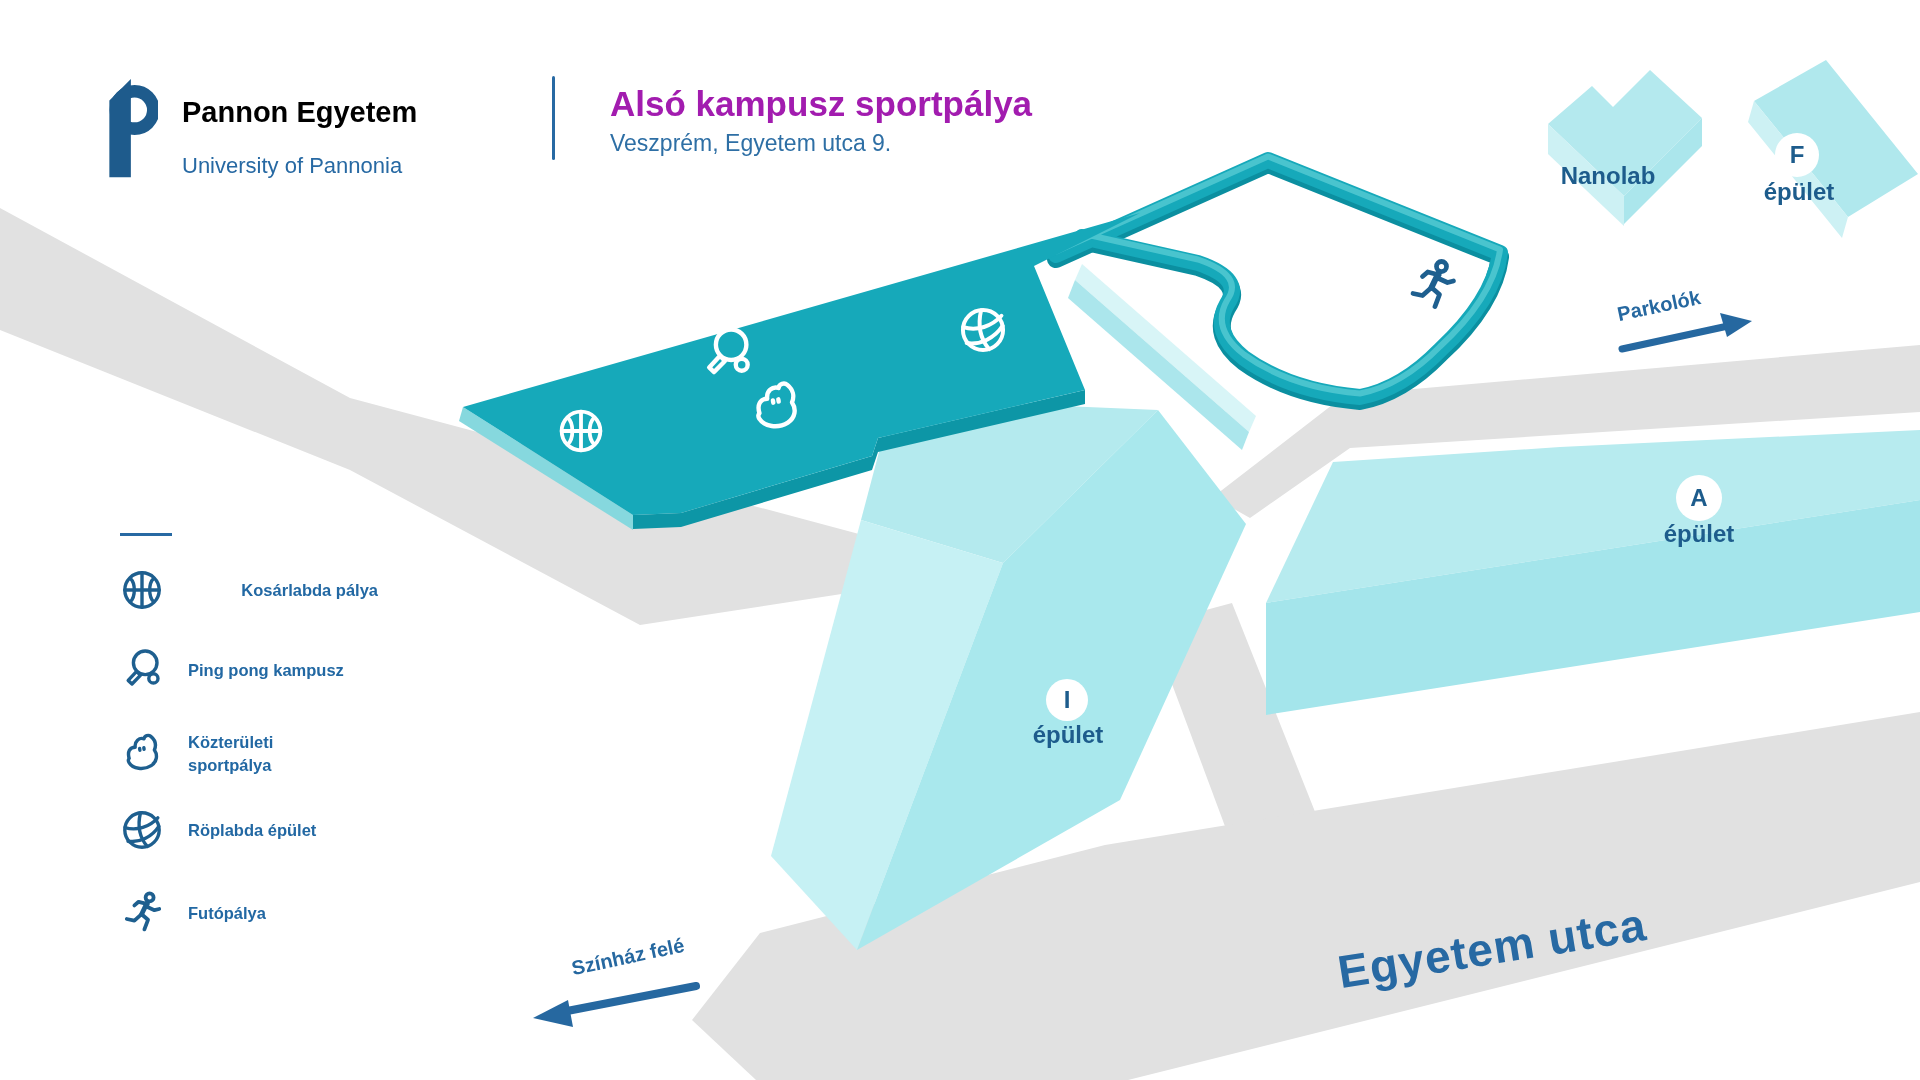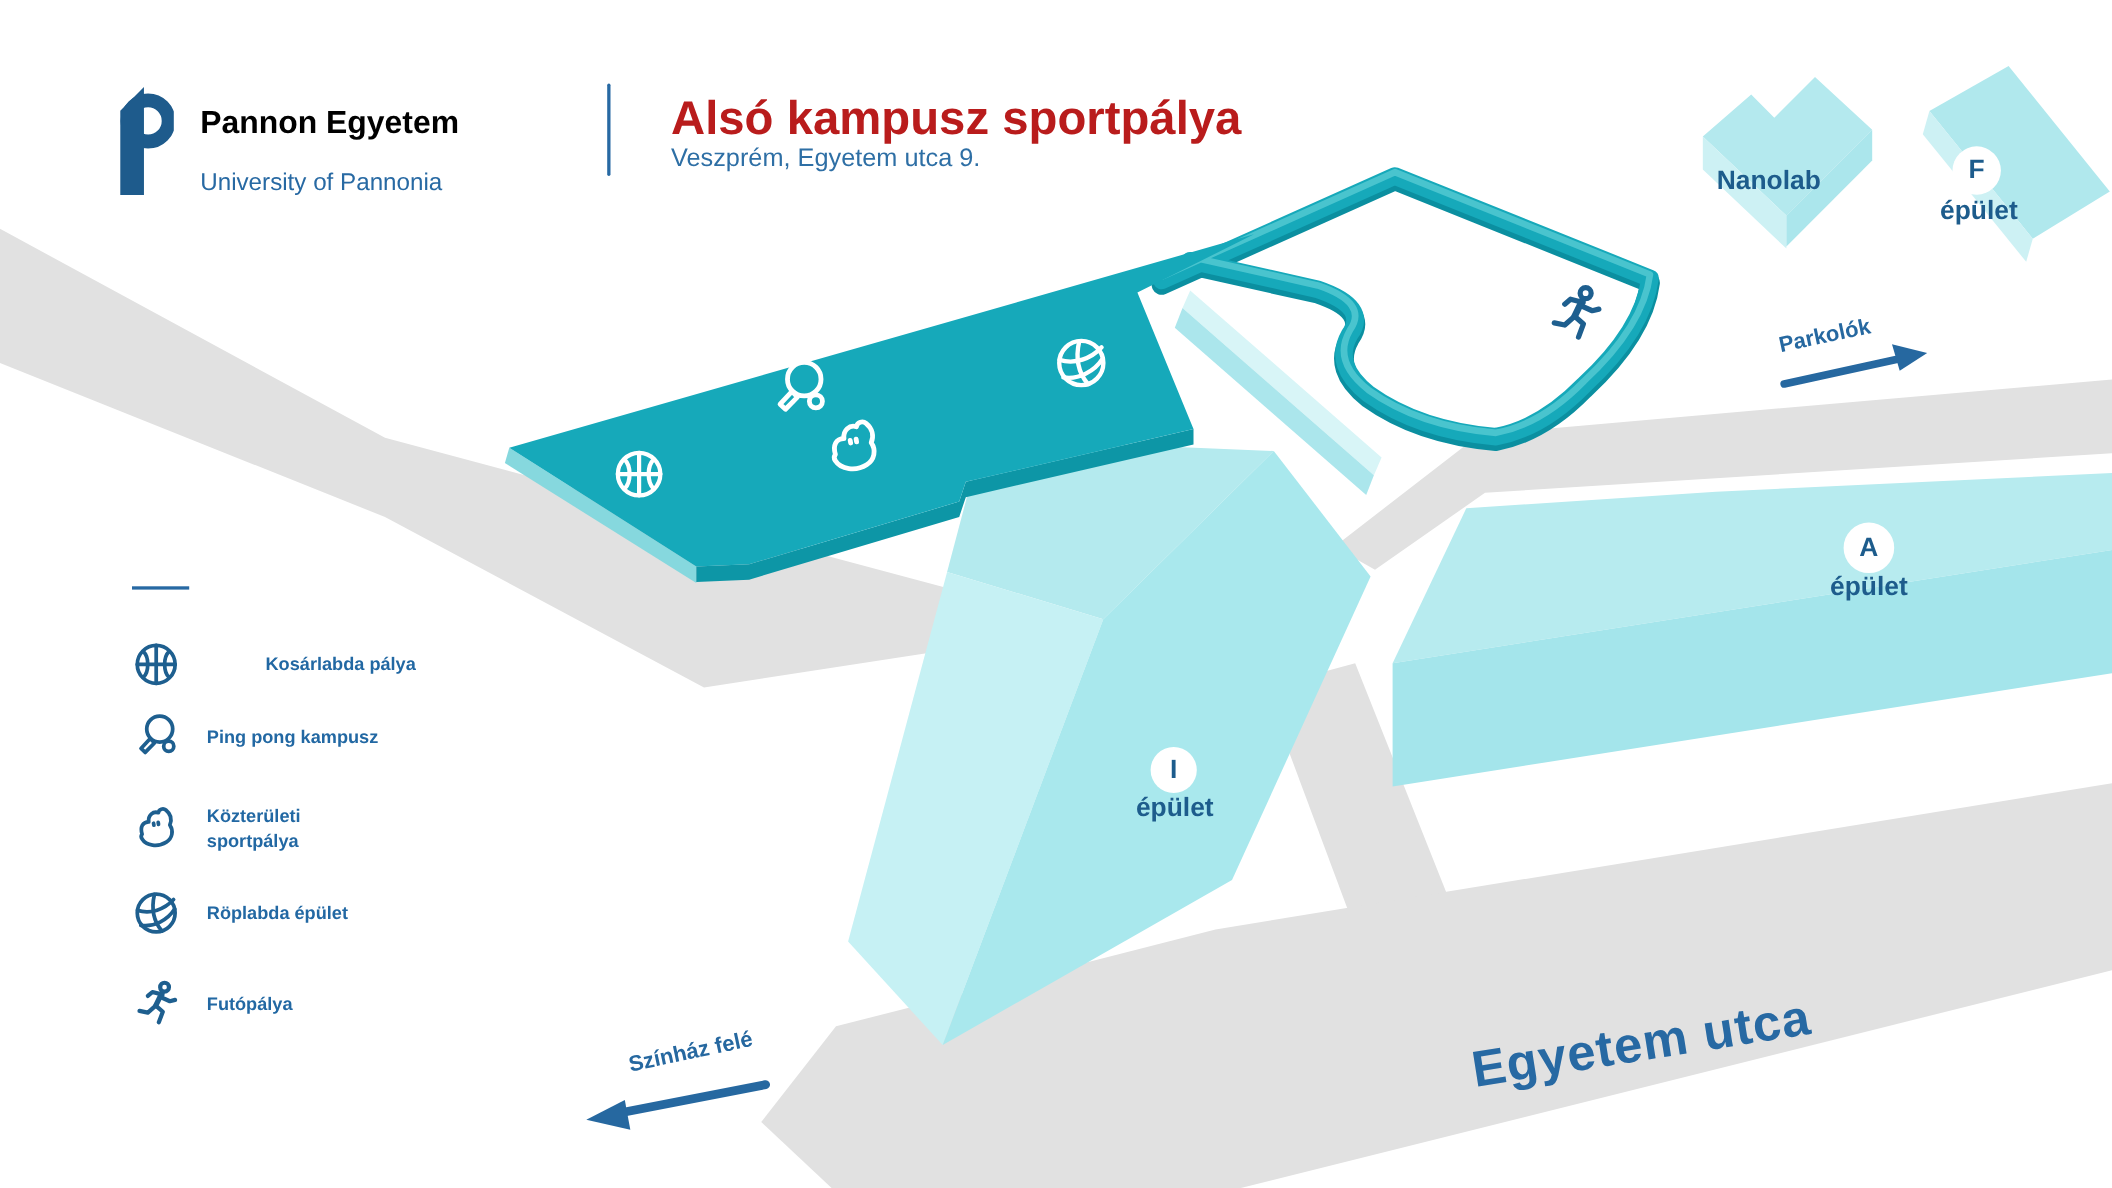--- a/index.html
+++ b/index.html
@@ -3,21 +3,21 @@
 <meta charset="utf-8">
 <style>
   html,body{margin:0;padding:0;background:#fff;}
   #stage{position:relative;width:1920px;height:1080px;overflow:hidden;background:#ffffff;
          font-family:"Liberation Sans", sans-serif;}
   
   #logo{position:absolute;left:100px;top:70px;width:58px;height:108px;}
   .brand-name{position:absolute;left:182px;top:96px;font-size:29px;font-weight:bold;color:#000000;}
   .brand-sub{position:absolute;left:182px;top:153px;font-size:22px;font-weight:400;color:#2769A3;}
   .hdr-divider{position:absolute;left:552px;top:76px;width:3px;height:84px;background:#2769A3;border-radius:2px;}
-  .page-title{position:absolute;left:610px;top:84px;font-size:43px;font-weight:bold;color:#b91c1c;}
+  .page-title{position:absolute;left:610px;top:84px;font-size:35px;font-weight:bold;color:#a21caf;}
   .page-subtitle{position:absolute;left:610px;top:130px;font-size:23px;font-weight:400;color:#2E6FA5;}
   
   .legend-divider{position:absolute;left:120px;top:533px;width:52px;height:3px;background:#2769A3;}
   .legend-item{position:absolute;left:118px;display:flex;align-items:center;}
   .legend-icon{width:48px;height:48px;color:#1E5F8F;flex:0 0 48px;}
   .legend-label{position:absolute;left:70px;width:190px;font-size:16.5px;font-weight:bold;color:#2268A3;line-height:1.35;}
   
   #map-canvas{position:absolute;left:0;top:0;width:1920px;height:1080px;}
   .ovl{position:absolute;transform:translate(-50%,-50%);white-space:nowrap;}
   .bldg-label{font-size:24px;font-weight:bold;color:#1D5C8C;text-align:center;}
@@ -128,21 +128,21 @@
     <path fill="#1E5B8C" d="M10,32 L33,9 L33,114 L10,114 Z"></path>
   </svg>
   <div class="brand-name">Pannon Egyetem</div>
   <div class="brand-sub">University of Pannonia</div>
   <div class="hdr-divider"></div>
   <div class="page-title">Alsó kampusz sportpálya</div>
   <div class="page-subtitle">Veszprém, Egyetem utca 9.</div>
 
   <div class="legend-divider"></div>
 
-  <div class="legend-item" style="top:580px;text-align:right;">
+  <div class="legend-item" style="top:566px;text-align:right;">
     <span class="legend-icon">
         <svg viewBox="0 0 24 24">
           <use href="#i-basketball"></use>
         </svg>
       </span>
     <span class="legend-label">Kosárlabda pálya</span>
   </div>
   <div class="legend-item" style="top:646px;">
     <span class="legend-icon">
         <svg viewBox="0 0 24 24">
@@ -196,21 +196,21 @@
     </span>
   <span class="icon-box map-icon" style="left:983px;top:330px;width:56px;height:56px;">
       <svg viewBox="0 0 24 24">
         <use href="#i-volleyball"></use>
       </svg>
     </span>
   <span class="icon-box" style="left:1432px;top:286px;width:60px;height:60px;color:#1E5F8F;"><svg viewBox="0 0 24 24">
         <use href="#i-runner"></use>
       </svg></span>
 
-  <div class="ovl bldg-label" style="left:1608px;top:165px;">Nanolab</div>
+  <div class="ovl bldg-label" style="left:1608px;top:176px;">Nanolab</div>
 
   <div class="ovl badge" style="left:1797px;top:155px;width:44px;height:44px;">F</div>
   <div class="ovl bldg-label" style="left:1799px;top:192px;">épület</div>
 
   <div class="ovl badge" style="left:1699px;top:498px;width:46px;height:46px;">A</div>
   <div class="ovl bldg-label" style="left:1699px;top:534px;">épület</div>
 
   <div class="ovl badge" style="left:1067px;top:700px;width:42px;height:42px;">I</div>
   <div class="ovl bldg-label" style="left:1068px;top:735px;">épület</div>
 

